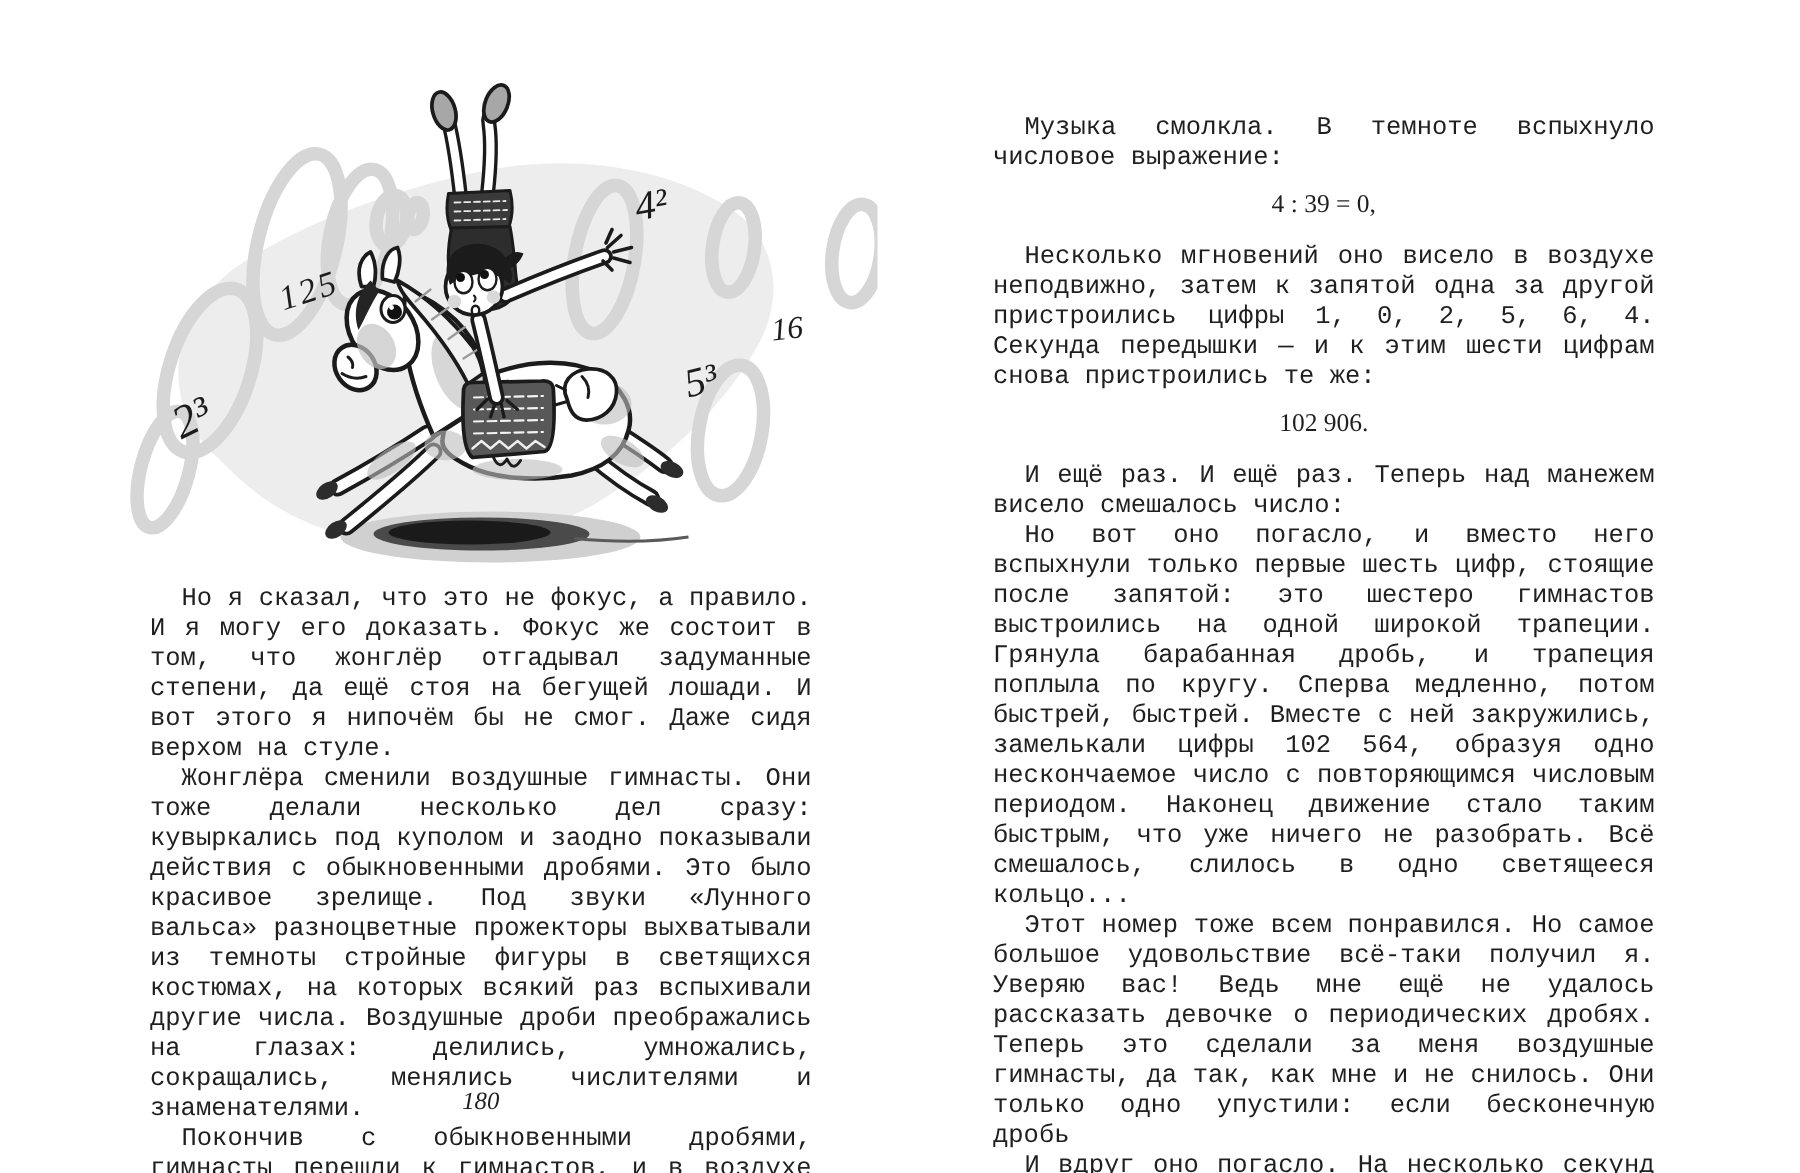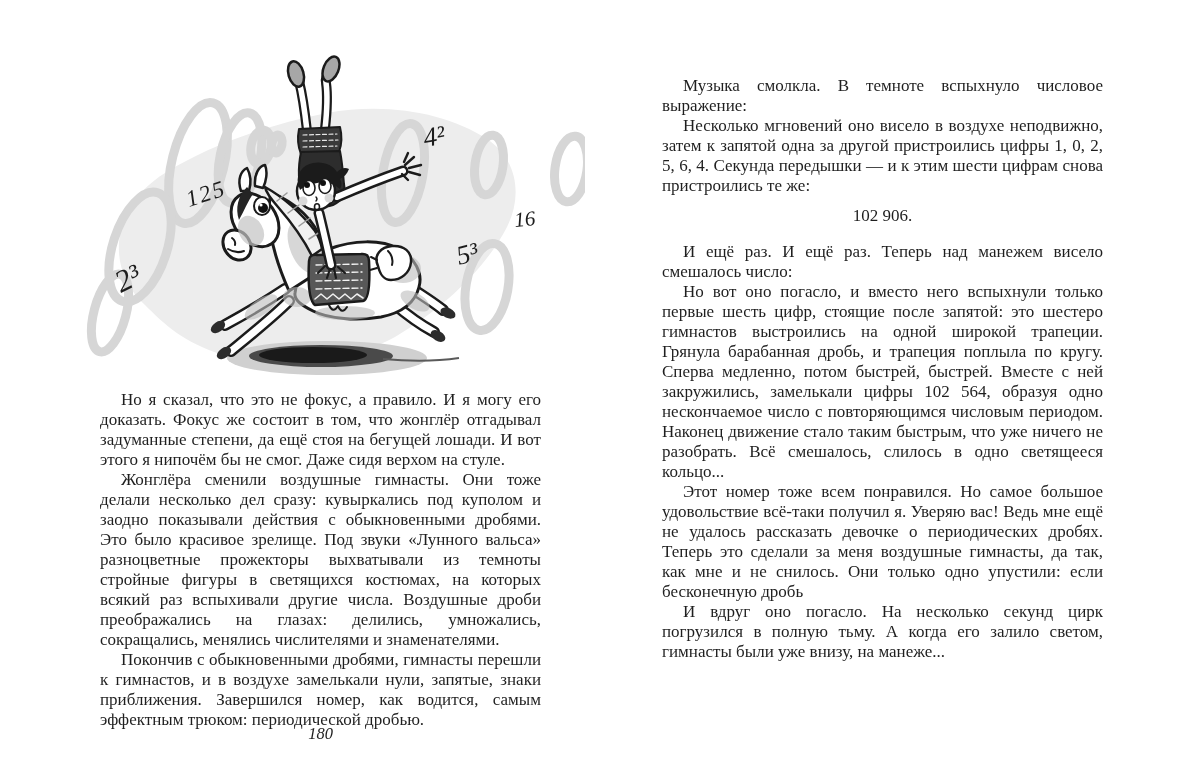--- a/index.html
+++ b/index.html
@@ -10,21 +10,21 @@
     color:#1f1f1f;
     overflow:hidden;
   }
   .spread{position:absolute;inset:0;}
   .text-col{
     position:absolute;width:441px;
     font-size:17px;line-height:20px;
     text-align:justify;
     hyphens:auto;-webkit-hyphens:auto;
   }
-  .text-col p{margin:0;text-indent:21px;}
+  .text-col p{margin:0;text-indent:21px;font-family:Liberation Mono, monospace;}
   .col-left{left:100px;top:390px;}
   .col-right{left:662px;top:76px;}
   .formula{
     text-align:center;text-indent:0;margin:10px 0 16px 0;
     white-space:nowrap;
   }
   .pagenum{
     position:absolute;top:724px;width:441px;
     text-align:center;font-size:16.5px;line-height:20px;
   }
@@ -197,20 +197,21 @@
 
   <div class="text-col col-left">
     <p>Но я сказал, что это не фокус, а правило. И я могу его доказать. Фокус же состоит в том, что жонглёр отгадывал задуманные степени, да ещё стоя на бегущей лошади. И вот этого я нипочём бы не смог. Даже сидя верхом на стуле.</p>
     <p>Жонглёра сменили воздушные гимнасты. Они тоже делали несколько дел сразу: кувыркались под куполом и заодно показывали действия с обыкновенными дробями. Это было красивое зрелище. Под звуки «Лунного вальса» разноцветные прожекторы выхватывали из темноты стройные фигуры в светящихся костюмах, на которых всякий раз вспыхивали другие числа. Воздушные дроби преображались на глазах: делились, умножались, сокращались, менялись числителями и знаменателями.</p>
     <p>Покончив с обыкновенными дробями, гимнасты перешли к гимнастов, и в воздухе замелькали нули, запятые, знаки приближения. Завершился номер, как водится, самым эффектным трюком: периодической дробью.</p>
   </div>
   <div class="pagenum pn-left">180</div>
 
   <div class="text-col col-right">
     <p>Музыка смолкла. В темноте вспыхнуло числовое выражение:</p>
+    <div class="formula">4 : 39 = 0,</div>
     <p>Несколько мгновений оно висело в воздухе неподвижно, затем к запятой одна за другой пристроились цифры 1, 0, 2, 5, 6, 4. Секунда передышки — и к этим шести цифрам снова пристроились те же:</p>
     <div class="formula">102 906.</div>
     <p>И ещё раз. И ещё раз. Теперь над манежем висело смешалось число:</p>
     <p>Но вот оно погасло, и вместо него вспыхнули только первые шесть цифр, стоящие после запятой: это шестеро гимнастов выстроились на одной широкой трапеции. Грянула барабанная дробь, и трапеция поплыла по кругу. Сперва медленно, потом быстрей, быстрей. Вместе с ней закружились, замелькали цифры 102 564, образуя одно нескончаемое число с повторяющимся числовым периодом. Наконец движение стало таким быстрым, что уже ничего не разобрать. Всё смешалось, слилось в одно светящееся кольцо...</p>
     <p>Этот номер тоже всем понравился. Но самое большое удовольствие всё-таки получил я. Уверяю вас! Ведь мне ещё не удалось рассказать девочке о периодических дробях. Теперь это сделали за меня воздушные гимнасты, да так, как мне и не снилось. Они только одно упустили: если бесконечную дробь</p>
     <p>И вдруг оно погасло. На несколько секунд цирк погрузился в полную тьму. А когда его залило светом, гимнасты были уже внизу, на манеже...</p>
   </div>
 
 </div>
 

